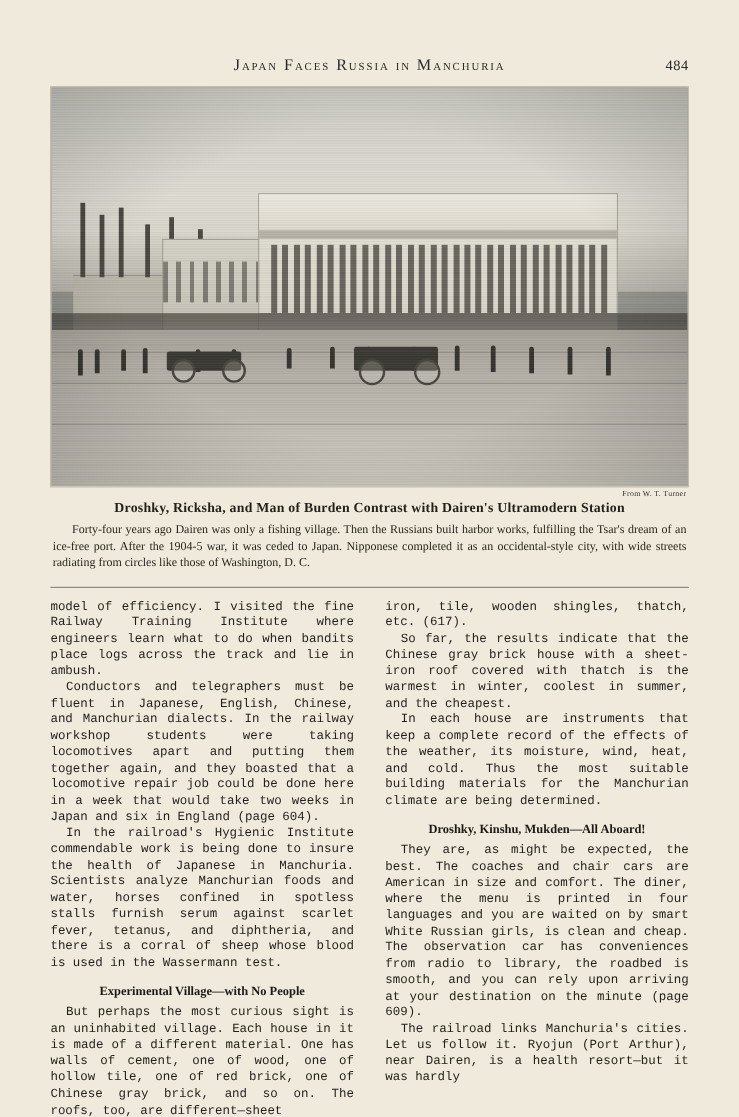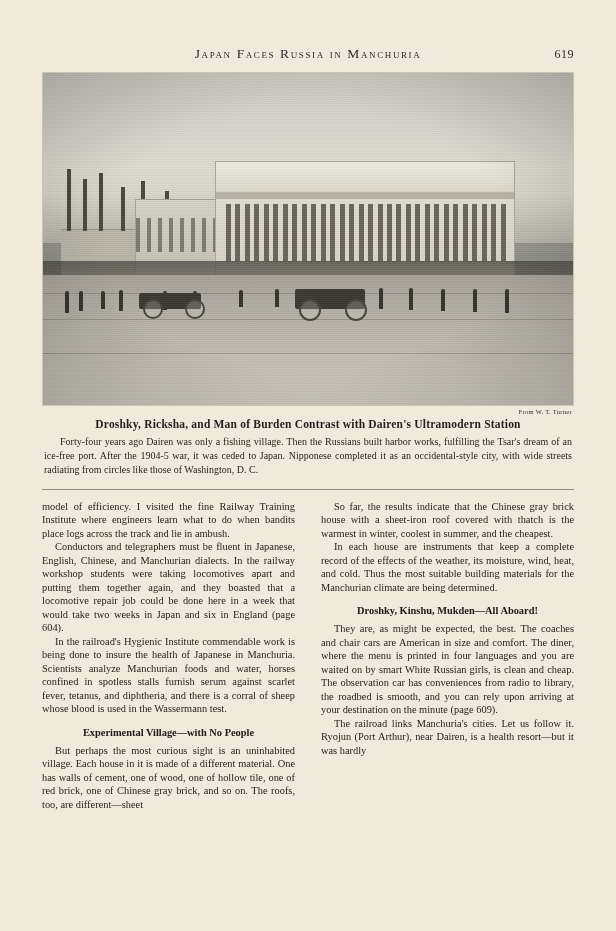--- a/index.html
+++ b/index.html
@@ -268,40 +268,40 @@
   .col {
     width: 253px;
   }
   .col p {
     margin: 0;
     font-size: 10.4px;
     line-height: 1.30;
     text-align: justify;
     text-indent: 13px;
     color: #221e1a;
-    font-family: Liberation Serif, serif;
+    font-family: Liberation Mono, monospace;
   }
   .col p.noindent { text-indent: 0; }
   .subhead {
     margin: 11px 0 6px 0;
     font-size: 10.4px;
     font-weight: bold;
     text-align: center;
     color: #1d1915;
   }
 </style>
 </head>
 <body>
 
 <div class="page">
   <div class="page-inner">
 
     <div class="runhead">
       <div class="runhead-title">Japan Faces Russia in Manchuria</div>
-      <div class="runhead-page">619</div>
+      <div class="runhead-page">484</div>
     </div>
 
     <div class="photo-wrap">
       <div class="photo">
         <div class="sky"></div>
         <div class="sky-haze"></div>
 
         <div class="smokestacks">
           <div class="ind-bldg"></div>
           <div class="chimney" style="left:6px; top:0; height:62px;"></div>
@@ -402,20 +402,21 @@
 
     <div class="cols">
       <div class="col">
         <p class="noindent">model of efficiency. I visited the fine Railway Training Institute where engineers learn what to do when bandits place logs across the track and lie in ambush.</p>
         <p>Conductors and telegraphers must be fluent in Japanese, English, Chinese, and Manchurian dialects. In the railway workshop students were taking locomotives apart and putting them together again, and they boasted that a locomotive repair job could be done here in a week that would take two weeks in Japan and six in England (page 604).</p>
         <p>In the railroad's Hygienic Institute commendable work is being done to insure the health of Japanese in Manchuria. Scientists analyze Manchurian foods and water, horses confined in spotless stalls furnish serum against scarlet fever, tetanus, and diphtheria, and there is a corral of sheep whose blood is used in the Wassermann test.</p>
         <div class="subhead">Experimental Village—with No People</div>
         <p>But perhaps the most curious sight is an uninhabited village. Each house in it is made of a different material. One has walls of cement, one of wood, one of hollow tile, one of red brick, one of Chinese gray brick, and so on. The roofs, too, are different—sheet</p>
       </div>
       <div class="col">
+        <p class="noindent">iron, tile, wooden shingles, thatch, etc. (617).</p>
         <p>So far, the results indicate that the Chinese gray brick house with a sheet-iron roof covered with thatch is the warmest in winter, coolest in summer, and the cheapest.</p>
         <p>In each house are instruments that keep a complete record of the effects of the weather, its moisture, wind, heat, and cold. Thus the most suitable building materials for the Manchurian climate are being determined.</p>
         <div class="subhead">Droshky, Kinshu, Mukden—All Aboard!</div>
         <p>They are, as might be expected, the best. The coaches and chair cars are American in size and comfort. The diner, where the menu is printed in four languages and you are waited on by smart White Russian girls, is clean and cheap. The observation car has conveniences from radio to library, the roadbed is smooth, and you can rely upon arriving at your destination on the minute (page 609).</p>
         <p>The railroad links Manchuria's cities. Let us follow it. Ryojun (Port Arthur), near Dairen, is a health resort—but it was hardly</p>
       </div>
     </div>
 
   </div>
 </div>

